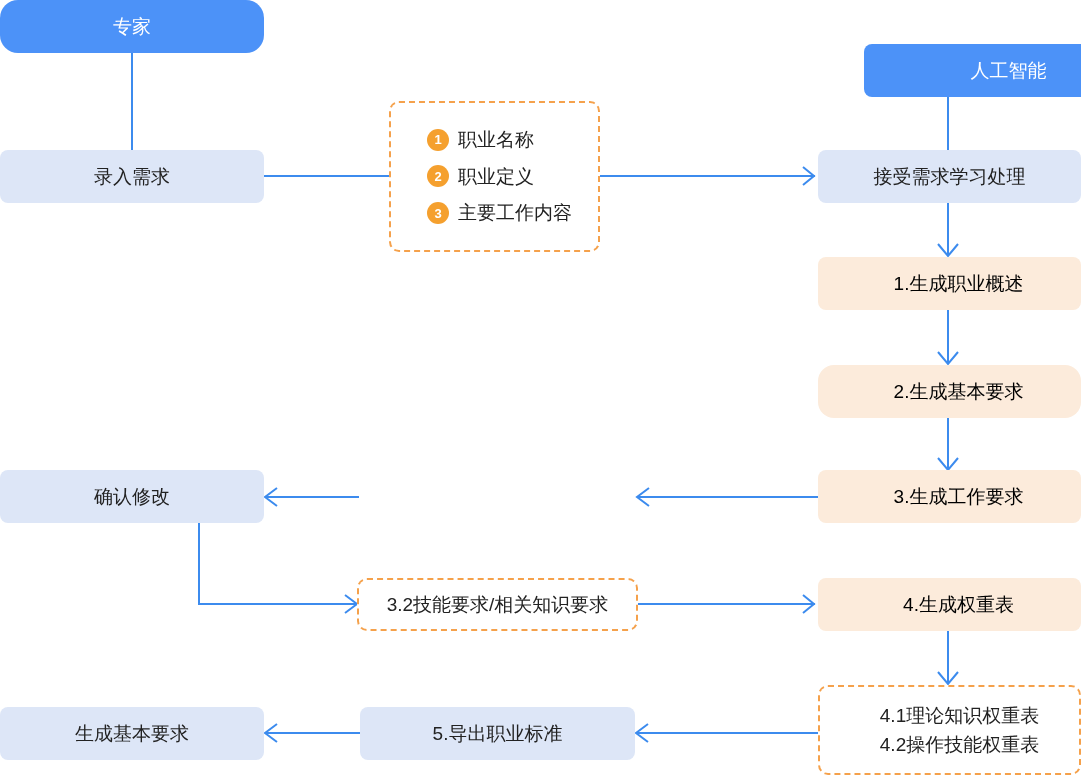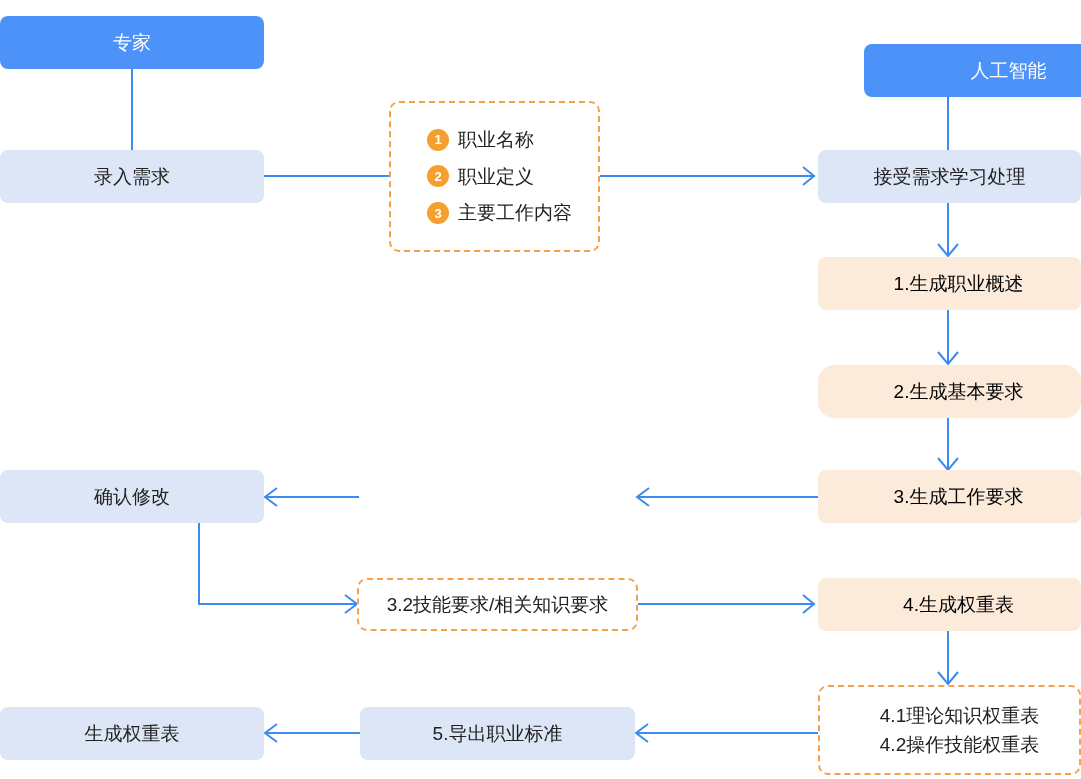--- a/index.html
+++ b/index.html
@@ -131,21 +131,21 @@
       <path d="M938,672 L948,684 L958,672"></path>
 
       <path d="M818,733 L636,733"></path>
       <path d="M648,724 L636,733 L648,742"></path>
 
       <path d="M360,733 L265,733"></path>
       <path d="M277,724 L265,733 L277,742"></path>
     </g>
   </svg>
 
-  <div class="node n-header" style="left:0px;top:16px;width:264px;height:53px;">
+  <div class="node n-header" style="left:0px;top:0px;width:264px;height:53px;border-radius:18px;">
     <span>专家</span>
   </div>
 
   <div class="node n-header" style="left:864px;top:0px;width:289px;height:53px;margin-top:44px;">
     <span>人工智能</span>
   </div>
 
   <div class="node n-blue" style="left:0px;top:150px;width:264px;height:53px;">
     <span>录入需求</span>
   </div>
@@ -197,16 +197,16 @@
 
   <div class="node n-dashed" style="left:357px;top:578px;width:281px;height:53px;">
     <span>3.2技能要求/相关知识要求</span>
   </div>
 
   <div class="node n-blue" style="left:360px;top:707px;width:275px;height:53px;">
     <span>5.导出职业标准</span>
   </div>
 
   <div class="node n-blue" style="left:0px;top:707px;width:264px;height:53px;">
-    <span>生成权重表</span>
+    <span>生成基本要求</span>
   </div>
 
 </div>
 
 </body></html>

